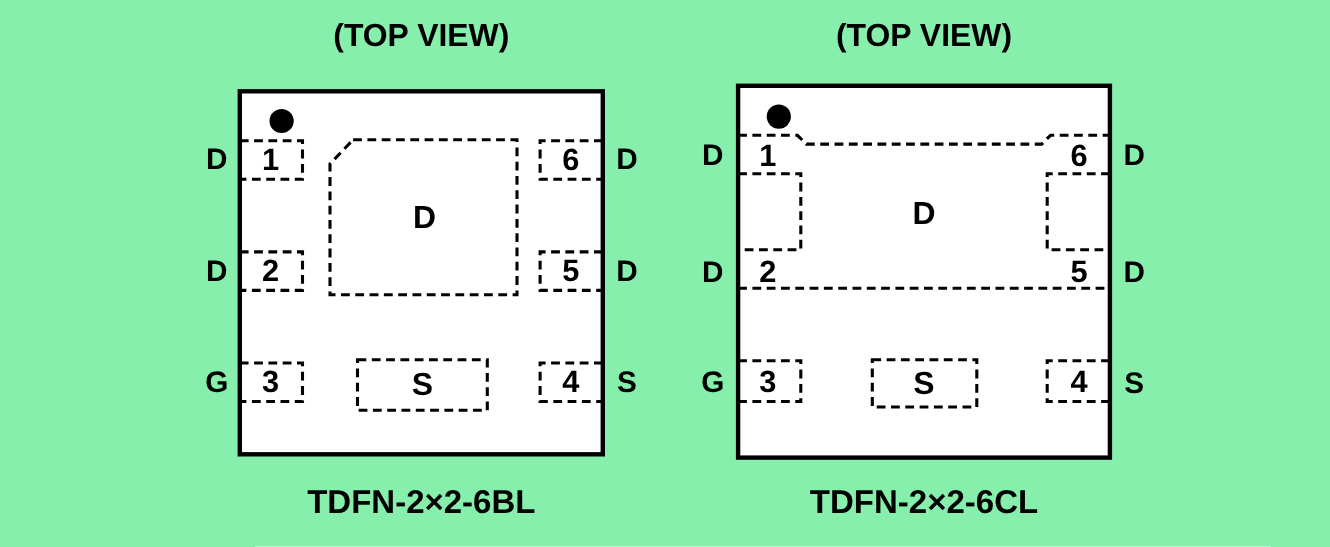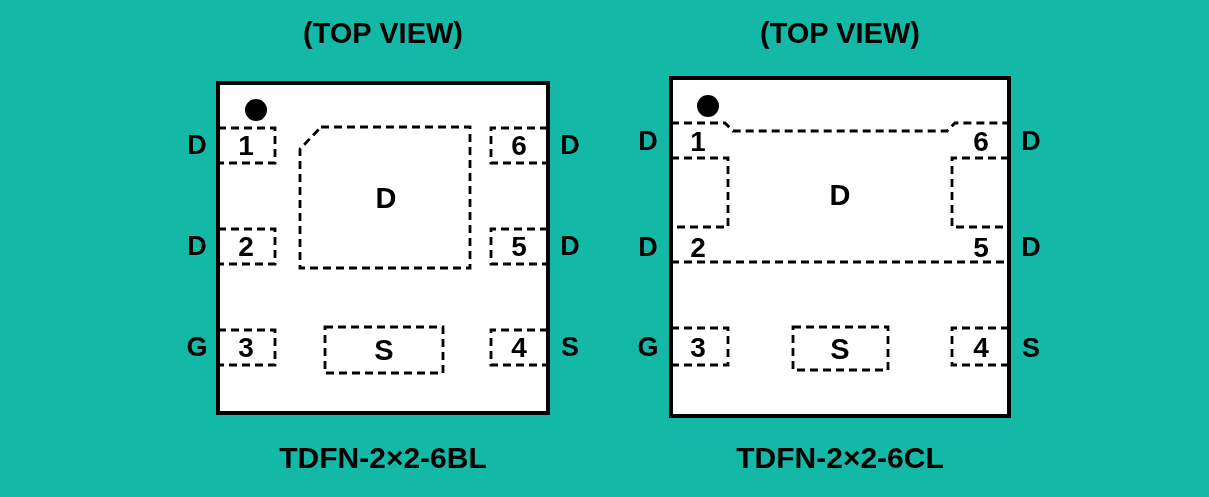--- a/index.html
+++ b/index.html
@@ -4,21 +4,21 @@
 <style>
   html, body {
     margin: 0;
     padding: 0;
     background: #ffffff;
   }
   .stage {
     position: relative;
     width: 1209px;
     height: 497px;
-    background: #14b8a6;
+    background: #86efac;
     font-family: "Liberation Sans", sans-serif;
   }
   svg text {
     font-family: "Liberation Sans", sans-serif;
     font-weight: bold;
     fill: #000000;
   }
   .t-title   { font-size: 29px; }
   .t-caption { font-size: 30px; }
   .t-pin     { font-size: 28px; }

